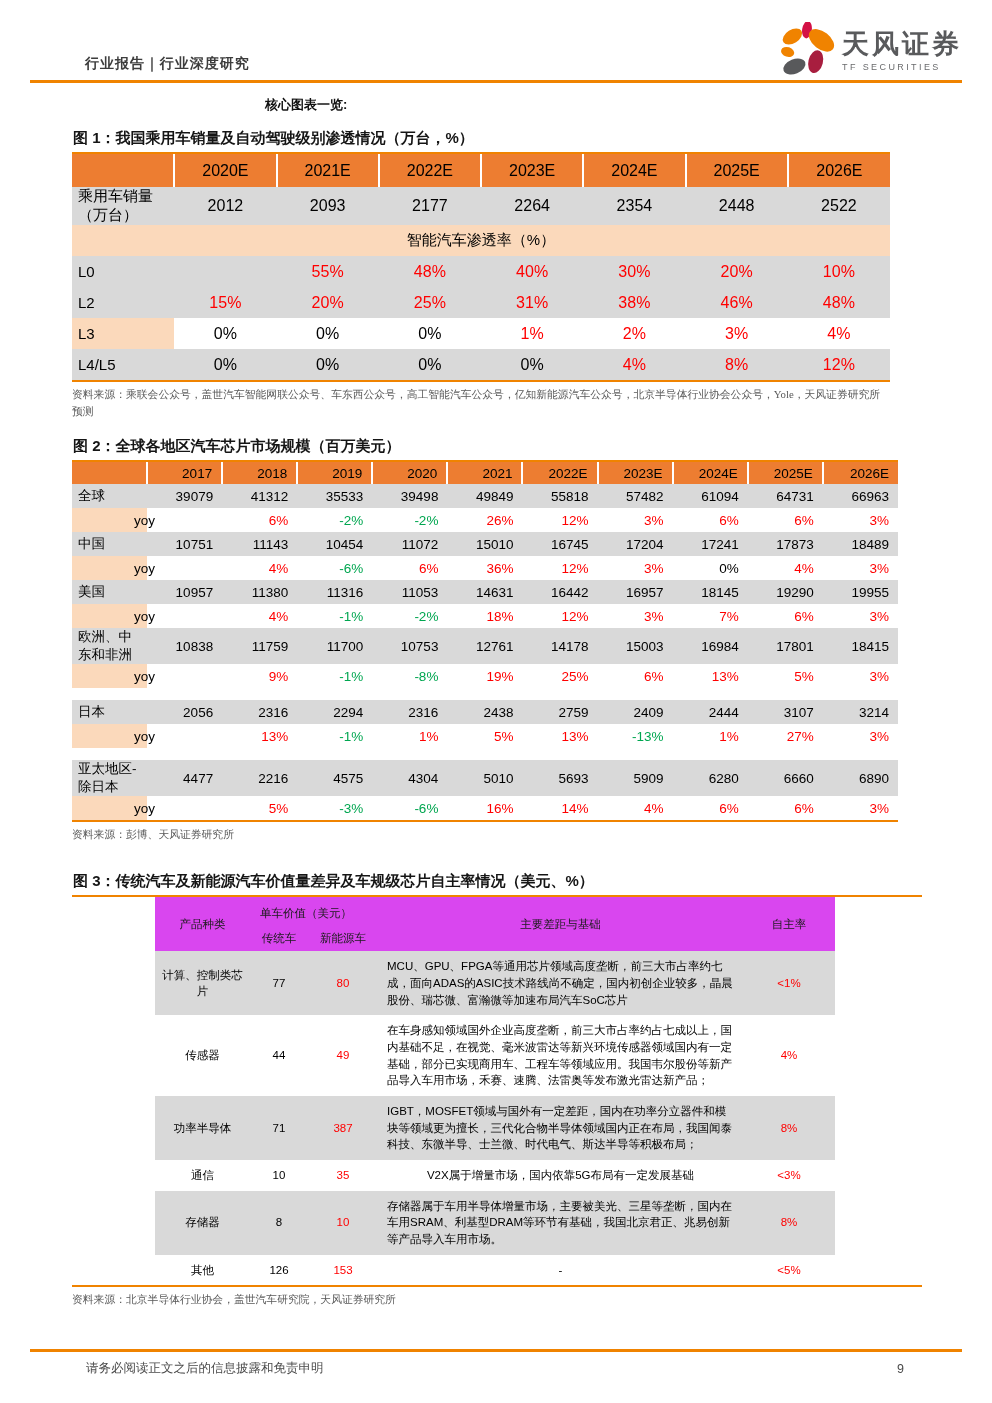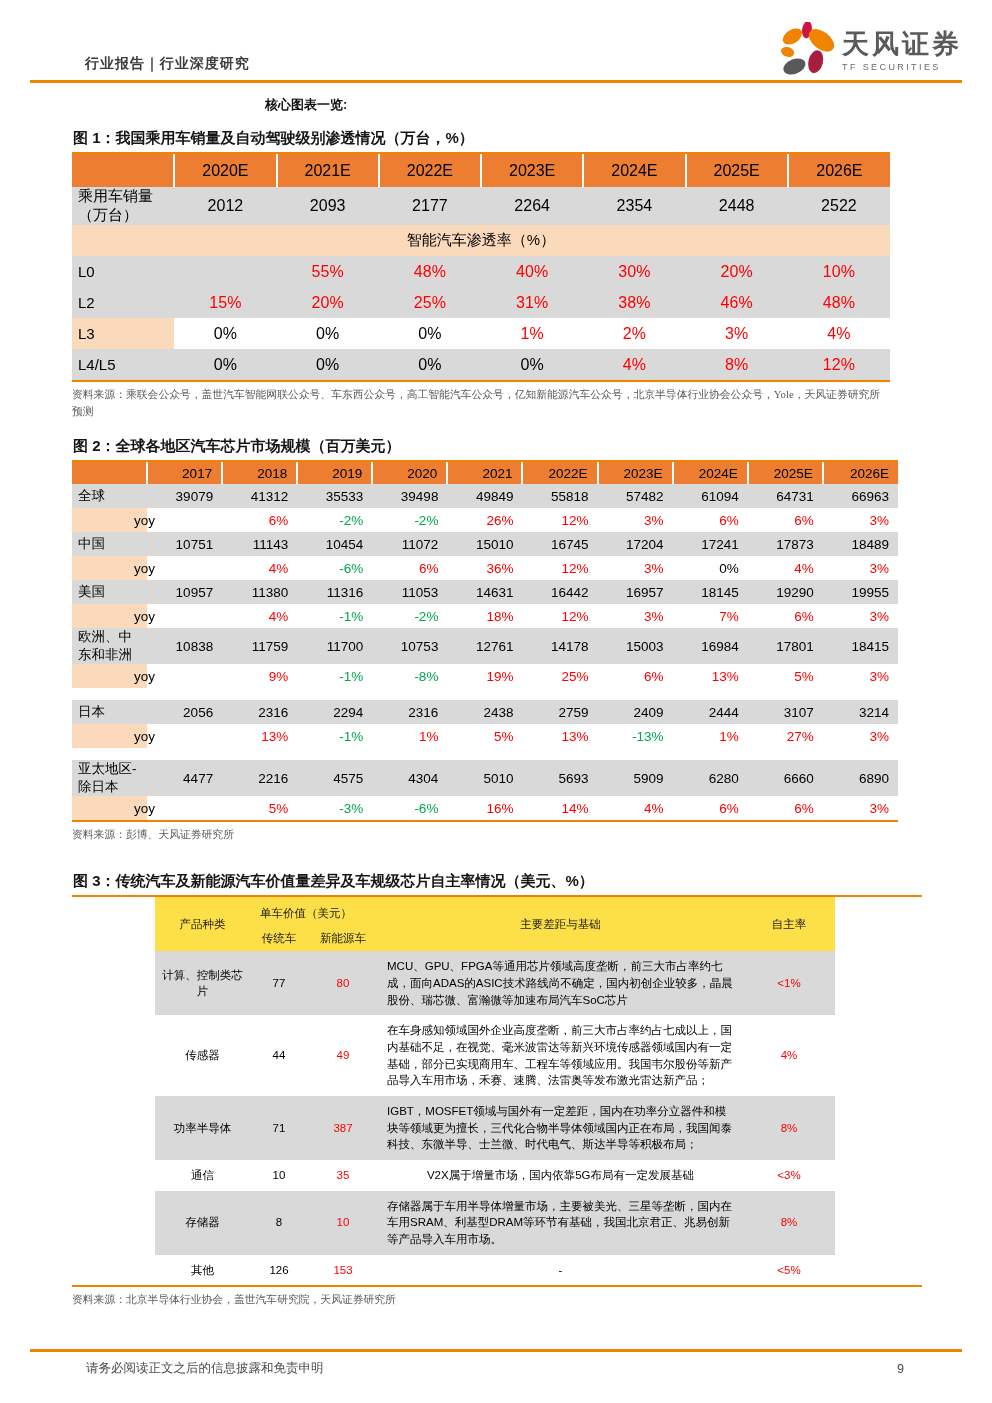--- a/index.html
+++ b/index.html
@@ -46,21 +46,21 @@
   #t2 th { background:#ED7D31; height:22px; font-size:13.5px; border-right:2px solid #fff; text-align:right; padding-right:9px; }
   #t2 th:last-child { border-right:none; }
   #t2 td { height:24px; text-align:right; padding-right:9px; }
   #t2 tr.region td { background:#D9D9D9; }
   #t2 tr.yoy td { background:#FFFFFF; }
   #t2 td.lbl { text-align:left; padding-left:6px; }
   #t2 tr.yoy td.lbl { background:#FBD9BB; padding-left:62px; }
   #t2 tr.spacer td { height:12px; background:#FFFFFF; }
   
   #t3 { width:680px; margin-left:83px; font-size:11.5px; }
-  #t3 th { background:#fde047; padding:5px 4px; font-size:11.5px; text-align:center; color:#1a1a1a; }
+  #t3 th { background:#d946ef; padding:5px 4px; font-size:11.5px; text-align:center; color:#1a1a1a; }
   #t3 th.h-vgroup { text-align:left; padding-left:10px; padding-top:9px; }
   #t3 td { padding:7px 4px; vertical-align:middle; text-align:center; line-height:1.45; }
   #t3 td.gap { text-align:left; padding:7px 9px; }
   #t3 td.gap.ctr { text-align:center; }
   #t3 td.nev, #t3 td.rate { color:#FF0000; }
   #t3 tr.sh-gray td { background:#D9D9D9; }
   #t3 tr.sh-white td { background:#FFFFFF; }
   
   .page-footer { position:absolute; left:30px; right:30px; top:1349px; }
   .footer-rule { height:3px; background:#F08300; }

